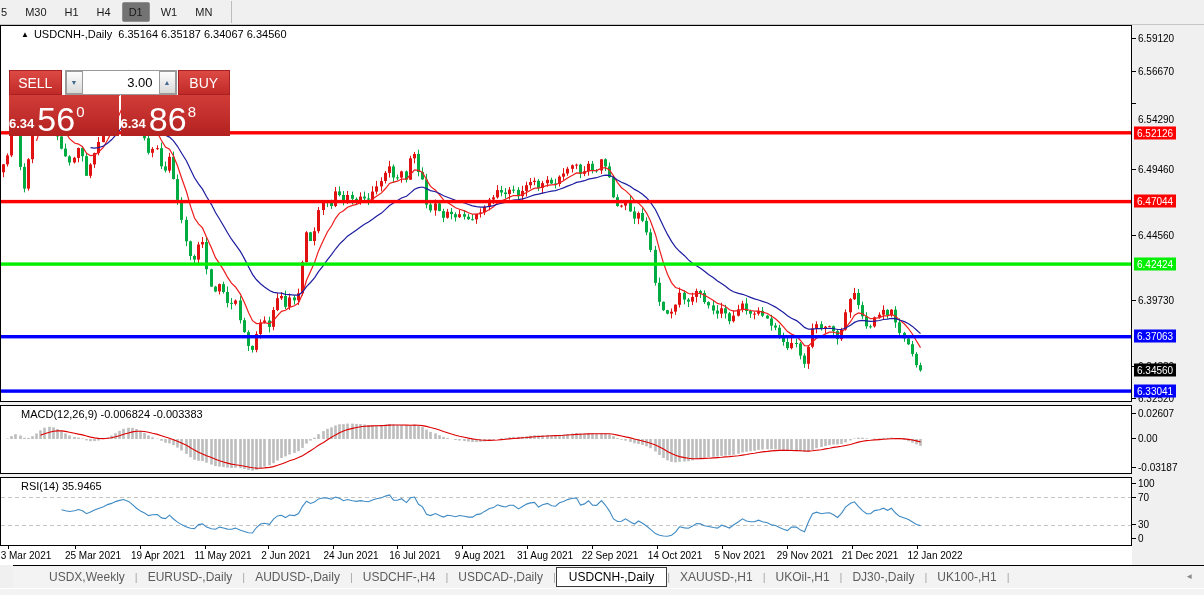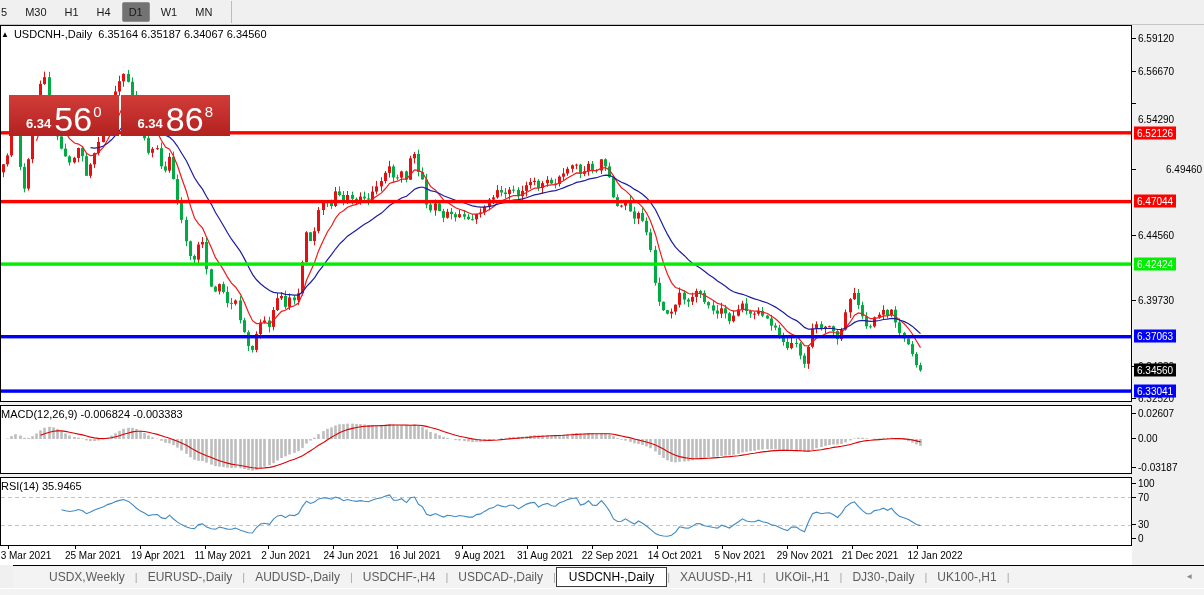--- a/index.html
+++ b/index.html
@@ -13,34 +13,34 @@
 .tf:first-child{margin-left:-6px}
 .tf.sel{background:#737373;border:1px solid #8f8f8f;border-radius:2px}
 .tb-sep{width:1px;height:22px;background:#bdbdbd;margin-left:10px}
 
 
 .panel{position:absolute;left:0;width:1132px;background:#fff;border:1px solid #000}
 #main-panel{top:25px;height:377px}
 #macd-panel{top:405px;height:69px}
 #rsi-panel{top:477px;height:69px}
 .panel svg{position:absolute;left:0;top:0}
-.panel-title{position:absolute;left:0;top:2px;font-size:11px;color:#000;z-index:2;white-space:nowrap}
+.panel-title{position:absolute;left:20px;top:2px;font-size:11px;color:#000;z-index:2;white-space:nowrap}
 .panel-title .tri{font-size:8px;margin-right:5px;vertical-align:1px}
 
 
 #trade{position:absolute;left:8px;top:44px;width:221px;height:66px;z-index:5}
 #trade .row1{position:absolute;left:0;top:0;width:221px;height:25px;display:flex}
 .tbtn{color:#fff;font-size:14px;display:flex;align-items:center;justify-content:center;background:linear-gradient(#dd4a44,#c02a28);border:1px solid #a82020}
 #sell-btn{width:54px}
 #buy-btn{width:54px;margin-left:1px}
 .spin{display:flex;height:25px;background:#fff;border:1px solid #9a9a9a}
 .spin-btn{width:17px;height:23px;background:linear-gradient(#fdfdfd,#d9d9d9);border:1px solid #9a9a9a;color:#44688e;font-size:7px;display:flex;align-items:center;justify-content:center}
 .spin-field{width:76px;height:23px;font-size:13px;color:#000;display:flex;align-items:center;justify-content:flex-end;padding-right:6px;background:#fff}
 .row2{position:absolute;left:0;top:25px;width:221px;height:41px;display:flex}
-.bigprice{flex:1;background:linear-gradient(#d13c38,#b32220);color:#fff;display:flex;align-items:flex-end;justify-content:center;padding-bottom:2px}
+.bigprice{flex:1;background:linear-gradient(#d13c38,#b32220);color:#fff;display:flex;align-items:flex-end;padding-bottom:2px}
 .bigprice.left{margin-right:2px}
 .bp-small{font-size:13px;font-weight:bold;margin-right:3px;margin-bottom:3px}
 .bp-big{font-size:34px;line-height:30px}
 .bp-sup{font-size:15px;margin-bottom:14px;margin-left:1px}
 
 
 #price-axis{position:absolute;left:1132px;top:25px;width:72px;height:540px;background:#f0f0f0}
 .ax-label{position:absolute;left:6px;transform:translateY(-50%);font-size:10px;color:#000;white-space:nowrap}
 .ax-dash{position:absolute;left:0;width:4px;height:1px;background:#000}
 .lv-label{position:absolute;left:2px;transform:translateY(-50%);font-size:10px;color:#fff;padding:1px 3px;white-space:nowrap;z-index:3}
@@ -528,20 +528,29 @@
         <polyline points="35.5,114.9 39.5,102.2 43.5,90.9 48.5,86.4 52.5,87.0 56.5,92.2 60.5,99.0 64.5,105.9 68.5,112.7 73.5,117.0 77.5,118.1 81.5,120.8 85.5,127.2 89.5,129.7 93.5,129.1 97.5,126.2 102.5,121.2 106.5,114.0 110.5,106.4 114.5,97.3 118.5,88.0 122.5,79.0 127.5,73.9 131.5,73.0 135.5,76.0 139.5,81.6 143.5,88.4 147.5,96.9 151.5,102.7 156.5,107.0 160.5,114.5 164.5,121.1 168.5,123.3 172.5,129.9 176.5,139.7 180.5,151.7 185.5,165.8 189.5,180.1 193.5,192.0 197.5,197.9 201.5,201.9 205.5,211.1 210.5,222.1 214.5,231.7 218.5,237.6 222.5,243.9 226.5,251.2 230.5,257.2 234.5,261.0 239.5,268.4 243.5,276.8 247.5,286.4 251.5,294.7 255.5,297.6 259.5,297.4 263.5,296.7 268.5,297.7 272.5,294.6 276.5,289.7 280.5,285.3 284.5,284.3 288.5,281.4 293.5,279.8 297.5,277.1 301.5,268.0 305.5,254.3 309.5,245.5 313.5,236.6 317.5,224.9 322.5,214.0 326.5,205.7 330.5,200.0 334.5,192.3 338.5,187.1 342.5,184.8 346.5,181.3 351.5,179.4 355.5,178.4 359.5,176.7 363.5,175.7 367.5,175.3 371.5,173.1 375.5,170.3 380.5,166.9 384.5,162.5 388.5,157.5 392.5,156.2 396.5,155.2 400.5,153.0 405.5,153.1 409.5,148.5 413.5,143.9 417.5,144.4 421.5,146.4 425.5,153.5 429.5,160.4 434.5,164.2 438.5,168.8 442.5,173.9 446.5,176.6 450.5,179.1 454.5,181.8 458.5,183.2 463.5,184.9 467.5,186.8 471.5,188.2 475.5,188.1 479.5,187.7 483.5,186.2 488.5,183.4 492.5,180.7 496.5,177.0 500.5,174.7 504.5,173.2 508.5,171.1 512.5,169.5 517.5,169.6 521.5,168.6 525.5,166.5 529.5,164.2 533.5,162.1 537.5,162.1 541.5,161.0 546.5,159.4 550.5,158.9 554.5,158.7 558.5,156.9 562.5,154.8 566.5,152.1 571.5,149.3 575.5,146.9 579.5,147.1 583.5,146.7 587.5,144.7 591.5,144.6 595.5,144.6 600.5,142.1 604.5,141.7 608.5,143.9 612.5,149.9 616.5,156.6 620.5,161.7 624.5,164.6 629.5,169.3 633.5,174.5 637.5,177.2 641.5,181.2 645.5,186.8 649.5,195.0 654.5,208.7 658.5,223.7 662.5,237.1 666.5,248.3 670.5,256.6 674.5,261.5 678.5,262.7 683.5,265.1 687.5,267.5 691.5,268.2 695.5,267.5 699.5,267.4 703.5,269.3 707.5,271.6 712.5,274.5 716.5,277.4 720.5,278.5 724.5,280.4 728.5,283.7 732.5,285.1 737.5,284.7 741.5,283.1 745.5,283.5 749.5,284.5 753.5,285.2 757.5,285.1 761.5,286.1 766.5,287.5 770.5,290.2 774.5,292.8 778.5,296.5 782.5,300.8 786.5,305.6 790.5,308.1 795.5,310.2 799.5,314.5 803.5,319.7 807.5,319.9 811.5,316.0 815.5,312.1 820.5,310.0 824.5,307.9 828.5,306.2 832.5,306.0 836.5,307.5 840.5,306.7 844.5,302.2 849.5,295.7 853.5,289.3 857.5,287.0 861.5,287.8 865.5,290.6 869.5,292.7 873.5,292.4 878.5,291.6 882.5,289.9 886.5,289.8 890.5,288.4 894.5,290.2 898.5,293.9 903.5,298.0 907.5,302.5 911.5,308.2 915.5,315.0 919.5,321.6" fill="none" stroke="#ee1c1c" stroke-width="1.2"></polyline>
         <polyline points="89.5,121.7 93.5,122.2 97.5,121.6 102.5,120.0 106.5,117.2 110.5,113.8 114.5,109.4 118.5,104.5 122.5,99.3 127.5,95.4 131.5,93.0 135.5,92.4 139.5,93.2 143.5,95.0 147.5,97.9 151.5,100.1 156.5,102.1 160.5,105.6 164.5,109.2 168.5,111.1 172.5,114.9 176.5,120.3 180.5,127.0 185.5,135.0 189.5,143.6 193.5,151.8 197.5,157.9 201.5,163.2 205.5,170.5 210.5,178.6 214.5,186.5 218.5,193.0 222.5,199.7 226.5,206.7 230.5,213.2 234.5,218.7 239.5,225.6 243.5,232.9 247.5,240.8 251.5,248.4 255.5,253.8 259.5,257.7 263.5,261.0 268.5,264.6 272.5,266.4 276.5,266.9 280.5,267.2 284.5,268.4 288.5,268.7 293.5,269.2 297.5,269.1 301.5,266.1 305.5,260.6 309.5,256.5 313.5,251.8 317.5,245.7 322.5,239.3 326.5,233.6 330.5,228.7 334.5,223.0 338.5,218.1 342.5,214.3 346.5,210.2 351.5,206.8 355.5,203.9 359.5,200.9 363.5,198.3 367.5,196.0 371.5,193.3 375.5,190.3 380.5,187.1 384.5,183.4 388.5,179.5 392.5,177.0 396.5,174.6 400.5,172.0 405.5,170.3 409.5,166.9 413.5,163.3 417.5,161.7 421.5,161.0 425.5,162.6 429.5,164.6 434.5,165.7 438.5,167.5 442.5,169.7 446.5,171.2 450.5,172.7 454.5,174.4 458.5,175.7 463.5,177.0 467.5,178.5 471.5,179.8 475.5,180.6 479.5,181.1 483.5,181.1 488.5,180.4 492.5,179.6 496.5,178.2 500.5,177.1 504.5,176.3 508.5,175.1 512.5,174.1 517.5,173.7 521.5,172.9 525.5,171.7 529.5,170.3 533.5,168.9 537.5,168.2 541.5,167.2 546.5,166.0 550.5,165.2 554.5,164.6 558.5,163.3 562.5,161.9 566.5,160.1 571.5,158.2 575.5,156.4 579.5,155.7 583.5,154.7 587.5,153.2 591.5,152.4 595.5,151.7 600.5,150.0 604.5,149.1 608.5,149.3 612.5,151.3 616.5,153.9 620.5,156.3 624.5,157.9 629.5,160.4 633.5,163.4 637.5,165.5 641.5,168.2 645.5,171.7 649.5,176.4 654.5,183.7 658.5,192.1 662.5,200.5 666.5,208.4 670.5,215.4 674.5,221.2 678.5,225.3 683.5,229.7 687.5,233.9 691.5,237.2 695.5,239.8 699.5,242.2 703.5,245.3 707.5,248.4 712.5,251.7 716.5,255.0 720.5,257.5 724.5,260.2 728.5,263.4 732.5,265.8 737.5,267.4 741.5,268.3 745.5,269.8 749.5,271.4 753.5,272.9 757.5,274.0 761.5,275.4 766.5,277.0 770.5,279.0 774.5,281.1 778.5,283.7 782.5,286.6 786.5,289.8 790.5,292.3 795.5,294.6 799.5,297.8 803.5,301.4 807.5,303.2 811.5,303.1 815.5,302.7 820.5,302.7 824.5,302.5 828.5,302.3 832.5,302.5 836.5,303.5 840.5,303.5 844.5,302.0 849.5,299.3 853.5,296.4 857.5,294.8 861.5,294.4 865.5,294.9 869.5,295.4 873.5,295.1 878.5,294.5 882.5,293.5 886.5,293.1 890.5,292.3 894.5,292.7 898.5,294.0 903.5,295.6 907.5,297.7 911.5,300.4 915.5,304.0 919.5,307.6" fill="none" stroke="#1c1ca0" stroke-width="1.2"></polyline>
         <rect x="0" y="105.1" width="1130" height="3.4" fill="#ff0000"></rect>
         <rect x="0" y="173.9" width="1130" height="3.4" fill="#ff0000"></rect>
         <rect x="0" y="236.4" width="1130" height="3.4" fill="#00ee00"></rect>
         <rect x="0" y="309.0" width="1130" height="3.4" fill="#0000ff"></rect>
         <rect x="0" y="363.4" width="1130" height="3.4" fill="#0000ff"></rect>
       </svg>
 
     <div id="trade">
+      <div class="row1">
+        <div class="tbtn" id="sell-btn">SELL</div>
+        <div class="spin" style="margin-left:3px">
+          <div class="spin-btn">▼</div>
+          <div class="spin-field">3.00</div>
+          <div class="spin-btn">▲</div>
+        </div>
+        <div class="tbtn" id="buy-btn">BUY</div>
+      </div>
       <div class="row2">
         <div class="bigprice left">
           <span class="bp-small">6.34</span>
             <span class="bp-big">56</span>
             <span class="bp-sup">0</span>
         </div>
         <div class="bigprice">
           <span class="bp-small">6.34</span>
             <span class="bp-big">86</span>
             <span class="bp-sup">8</span>
@@ -786,21 +795,21 @@
       </svg>
   </div>
 
   <div id="price-axis">
       <div class="ax-label" style="top: 13px;">6.59120</div>
       <div class="ax-dash" style="top: 13px;"></div>
       <div class="ax-label" style="top: 46.1534px;">6.56670</div>
       <div class="ax-dash" style="top: 46.1534px;"></div>
       <div class="ax-label" style="top: 94px;">6.54290</div>
       <div class="ax-dash" style="top: 78.3596px;"></div>
-      <div class="ax-label" style="top: 143.719px; margin-left: 28px;">6.49460</div>
+      <div class="ax-label" style="top: 143.719px;">6.49460</div>
       <div class="ax-dash" style="top: 143.719px;"></div>
       <div class="ax-label" style="top: 210.026px;">6.44560</div>
       <div class="ax-dash" style="top: 210.026px;"></div>
       <div class="ax-label" style="top: 275.385px;">6.39730</div>
       <div class="ax-dash" style="top: 275.385px;"></div>
       <div class="ax-label" style="top: 341.016px;">6.34880</div>
       <div class="ax-dash" style="top: 341.016px;"></div>
       <div class="ax-label" style="top: 372.951px;">6.32520</div>
       <div class="ax-dash" style="top: 372.951px;"></div>
       <div class="lv-label" style="top: 107.643px; background: rgb(255, 0, 0);">6.52126</div>

